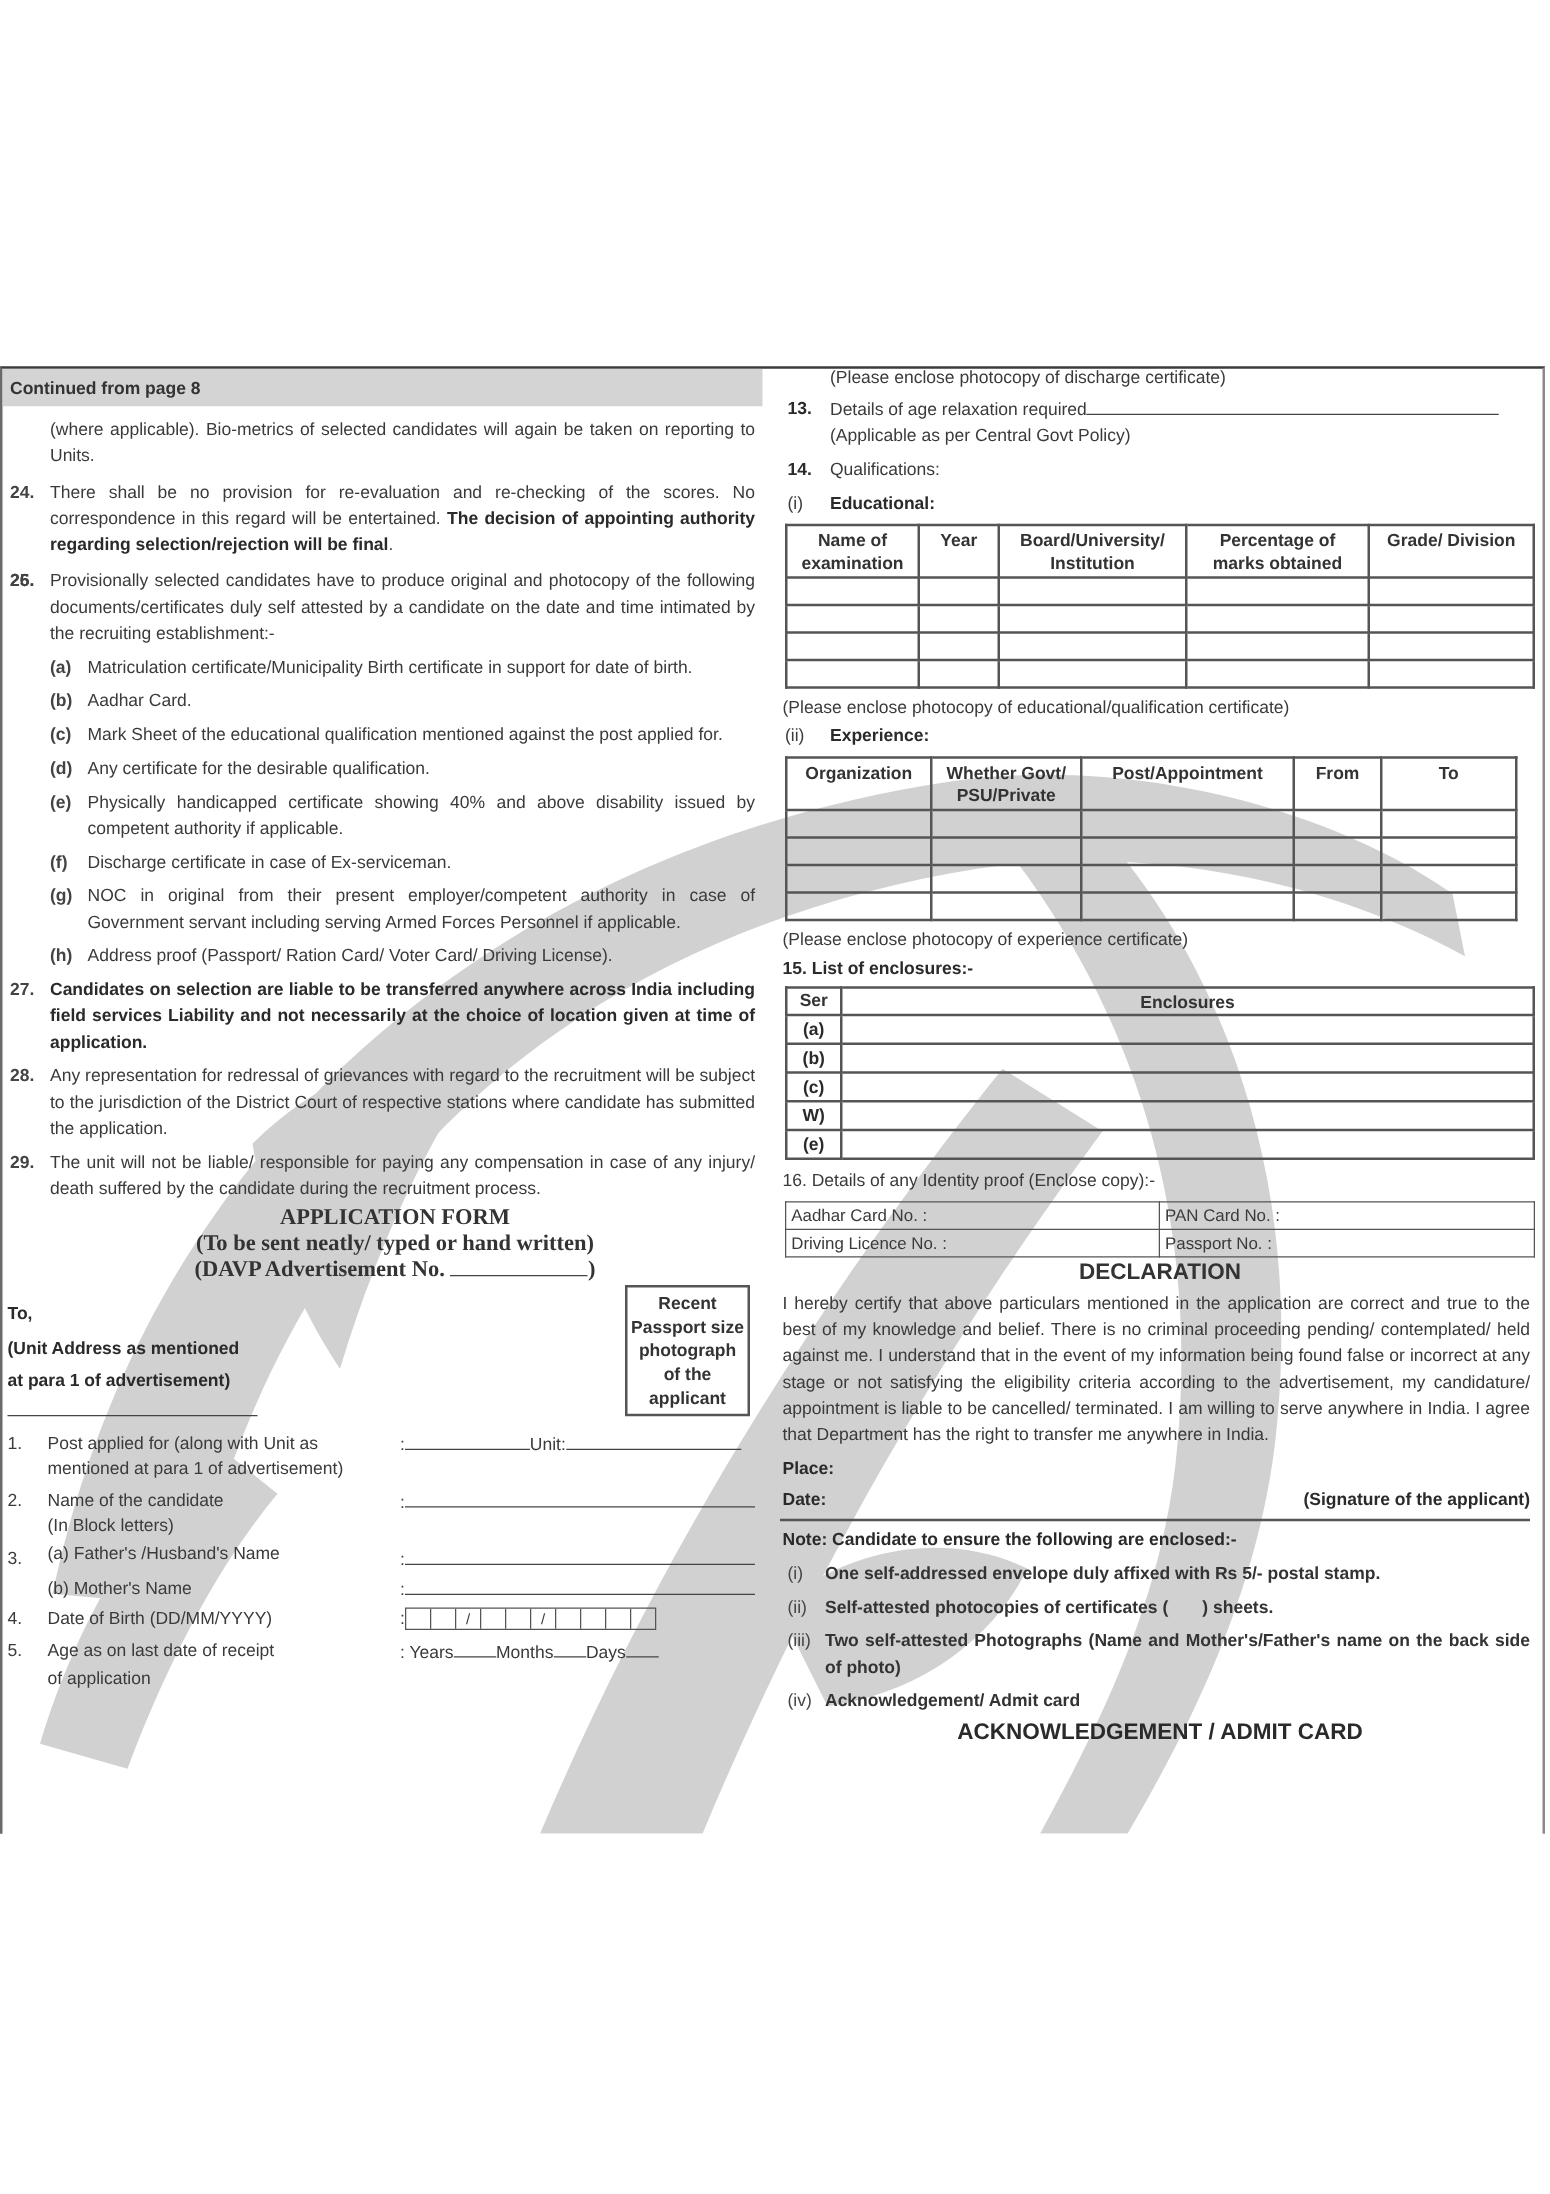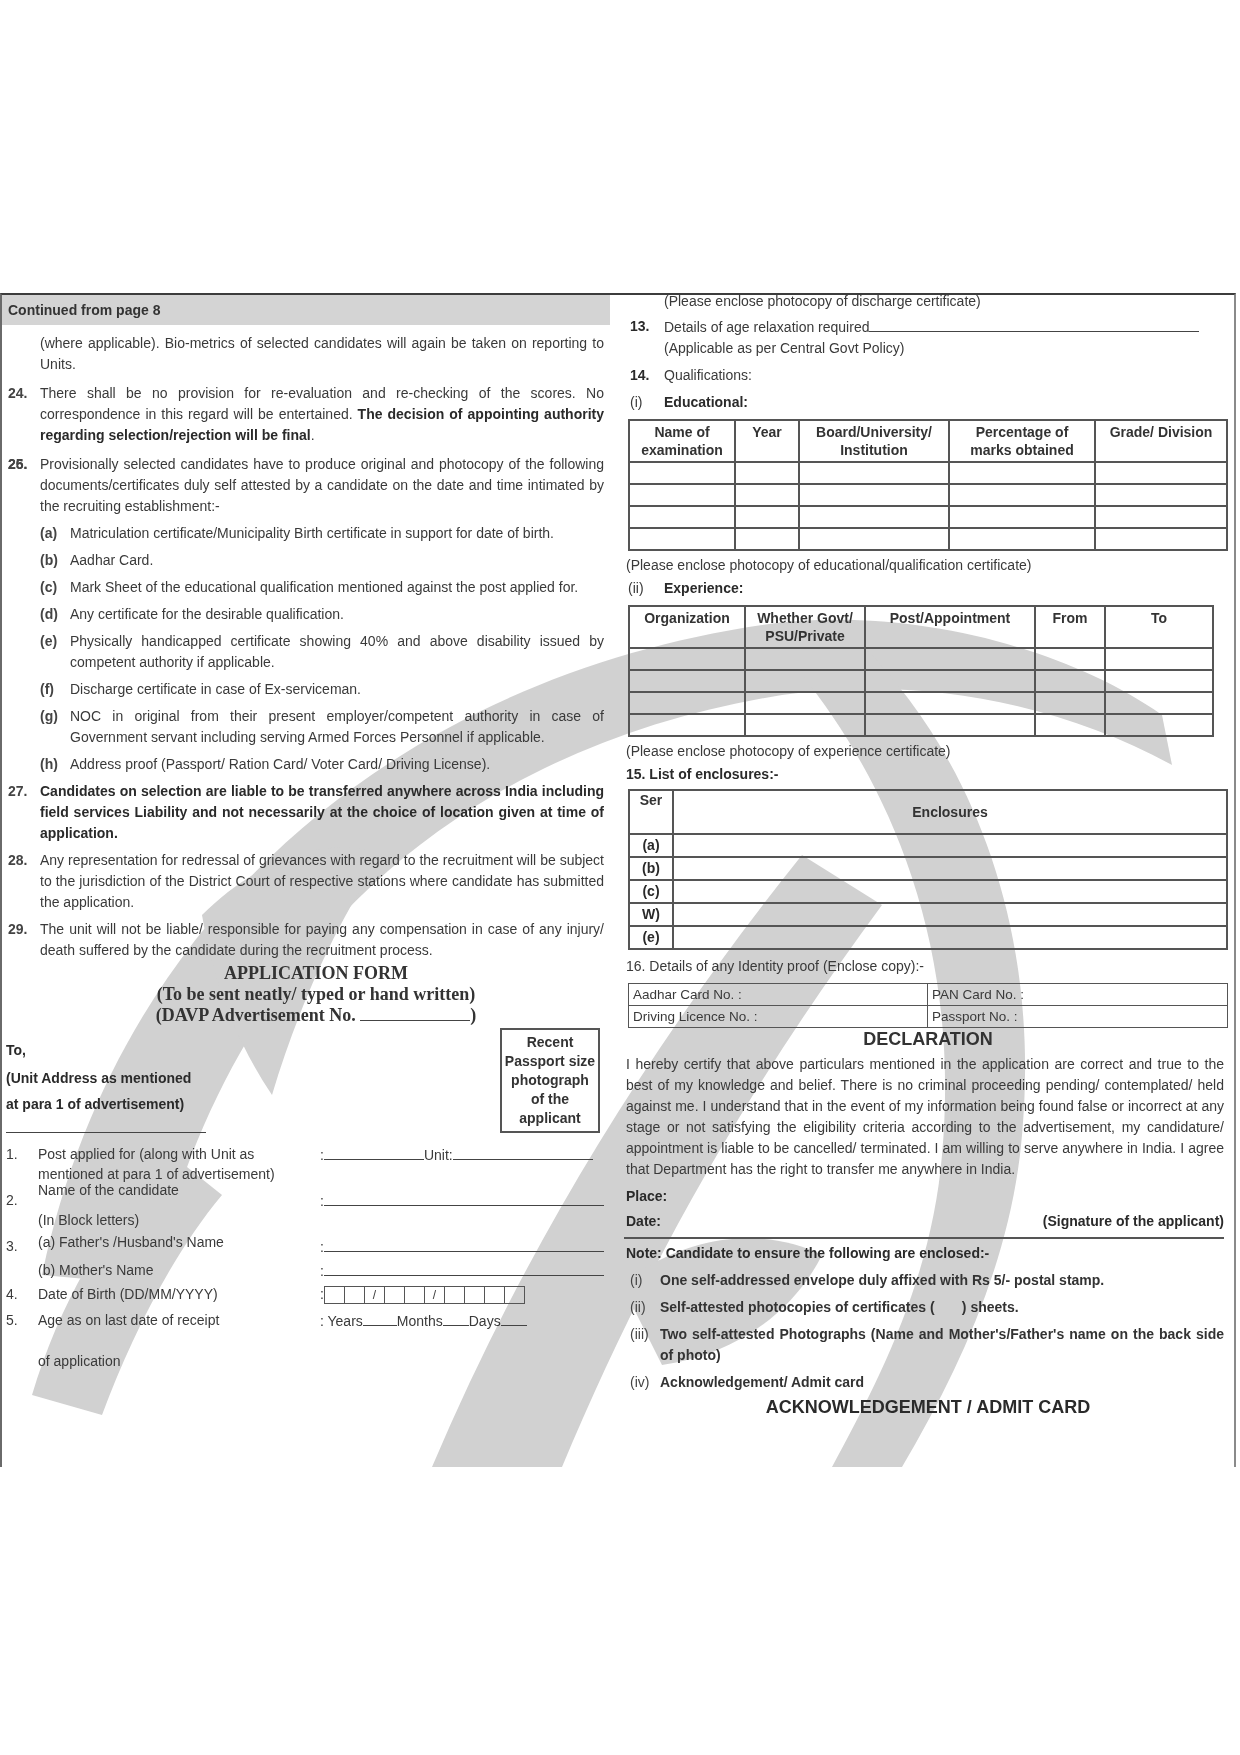--- a/index.html
+++ b/index.html
@@ -112,21 +112,21 @@
     </div>
 
     <div style="position:relative; height:220px; font-size:14px; line-height:20px;">
 
       <div style="position:absolute; left:4px; top:8px;">1.</div>
       <div style="position:absolute; left:36px; top:8px;">Post applied for (along with Unit as</div>
       <div style="position:absolute; left:36px; top:28px;">mentioned at para 1 of advertisement)</div>
       <div style="position:absolute; left:318px; top:8px; width:290px;">:<span class="uline" style="width:100px"></span><span>Unit:</span><span class="uline" style="width:140px"></span></div>
 
       <div style="position:absolute; left:4px; top:54px;">2.</div>
-      <div style="position:absolute; left:36px; top:44px;">Name of the candidate</div>
+      <div style="position:absolute; left:36px; top:54px;">Name of the candidate</div>
       <div style="position:absolute; left:36px; top:74px;">(In Block letters)</div>
       <div style="position:absolute; left:318px; top:54px;">:<span class="uline" style="width:280px"></span></div>
 
       <div style="position:absolute; left:4px; top:100px;">3.</div>
       <div style="position:absolute; left:36px; top:96px;">(a) Father's /Husband's Name</div>
       <div style="position:absolute; left:318px; top:100px;">:<span class="uline" style="width:280px"></span></div>
 
       <div style="position:absolute; left:36px; top:124px;">(b) Mother's Name</div>
       <div style="position:absolute; left:318px; top:124px;">:<span class="uline" style="width:280px"></span></div>
 
@@ -140,21 +140,21 @@
             <span></span>
             <span>/</span>
             <span></span>
             <span></span>
             <span></span>
             <span></span>
       </span></div>
 
       <div style="position:absolute; left:4px; top:174px;">5.</div>
       <div style="position:absolute; left:36px; top:174px;">Age as on last date of receipt</div>
-      <div style="position:absolute; left:36px; top:215px;">of application</div>
+      <div style="position:absolute; left:36px; top:196px;">of application</div>
       <div style="position:absolute; left:318px; top:174px;">: <span>Years</span><span class="uline" style="width:34px"></span><span>Months</span><span class="uline" style="width:26px"></span><span>Days</span><span class="uline" style="width:26px"></span></div>
     </div>
   </div>
 
   <div class="col right">
     <div style="padding-left:40px; margin-top:-4px;">(Please enclose photocopy of discharge certificate)</div>
     <div style="position:relative; padding-left:40px; margin-top:4px;">
       <span class="b" style="position:absolute; left:6px;">13.</span>
       <span>Details of age relaxation required</span><span class="uline" style="width:330px"></span>
     </div>
@@ -249,21 +249,21 @@
             <td></td>
           </tr>
     </tbody>
       </table>
     <div style="padding-left:2px; margin-top:4px;">(Please enclose photocopy of experience certificate)</div>
     <div class="b" style="padding-left:2px; margin-top:2px;">15. List of enclosures:-</div>
     <table class="grid" style="margin-top:4px; margin-left:4px; width:600px;">
       <tbody>
           <tr style="height:20px;margin-left:27px;">
         <th style="width:42px; padding:0">Ser</th>
-        <th style="padding:12px">Enclosures</th>
+        <th style="padding:1px">Enclosures</th>
       </tr>
       <tr style="height:20px">
             <td class="center b" style="padding:0">(a)</td>
             <td></td>
           </tr>
       <tr style="height:20px">
             <td class="center b" style="padding:0">(b)</td>
             <td></td>
           </tr>
       <tr style="height:20px">

